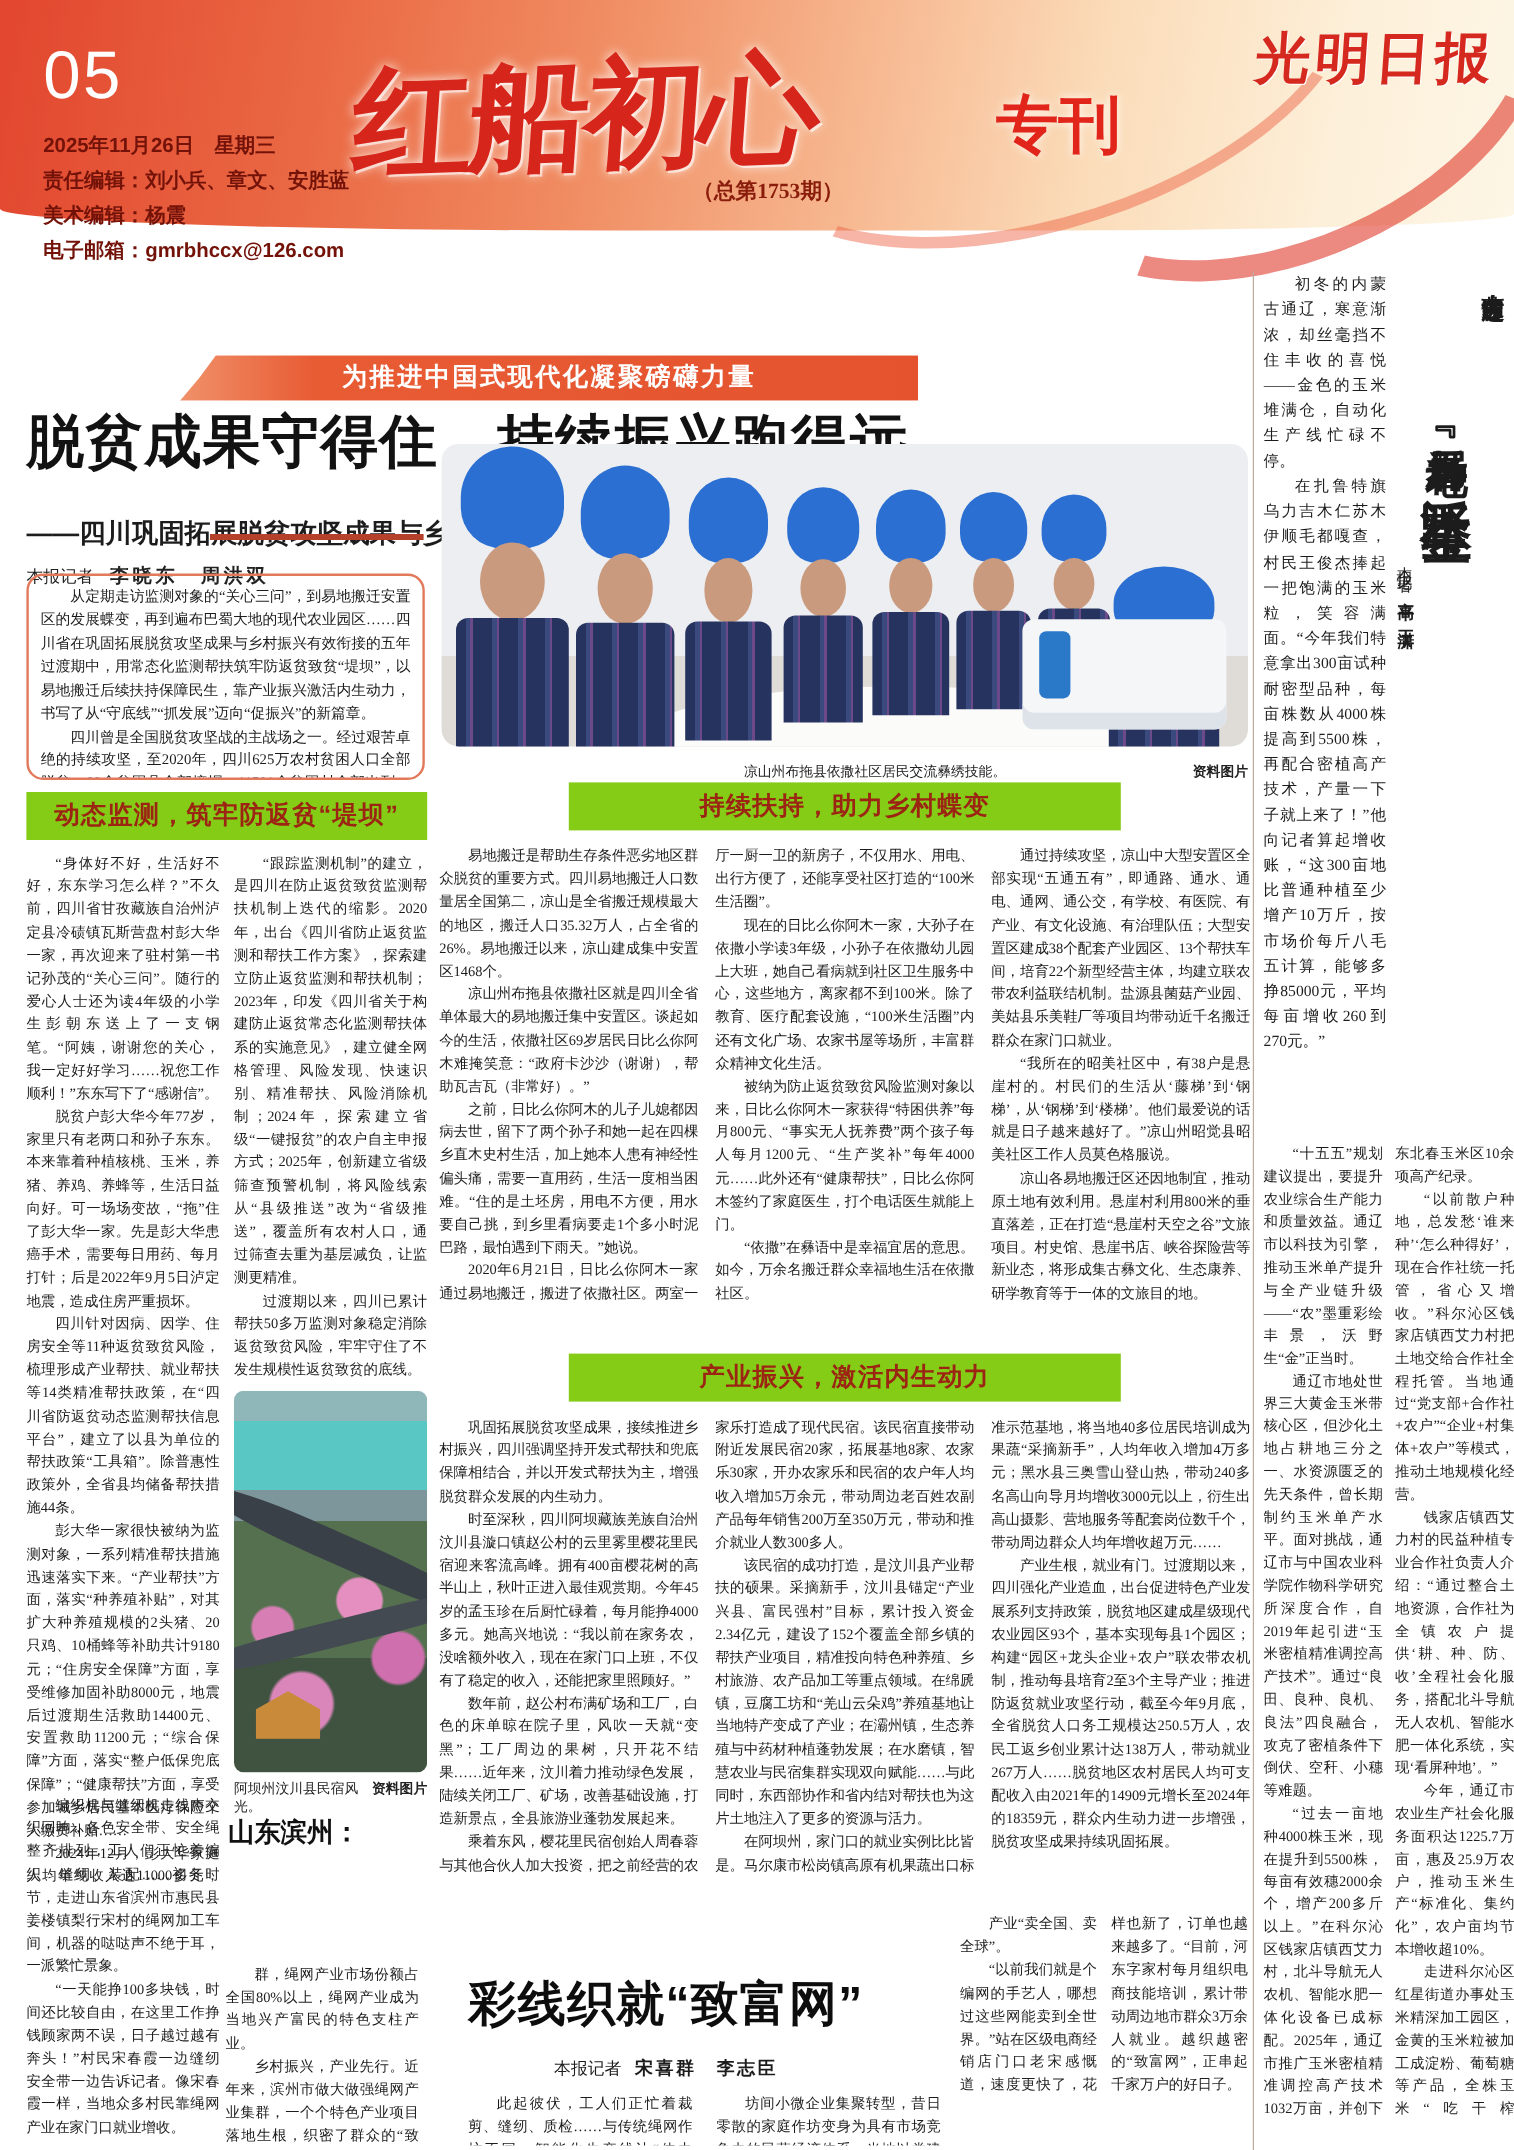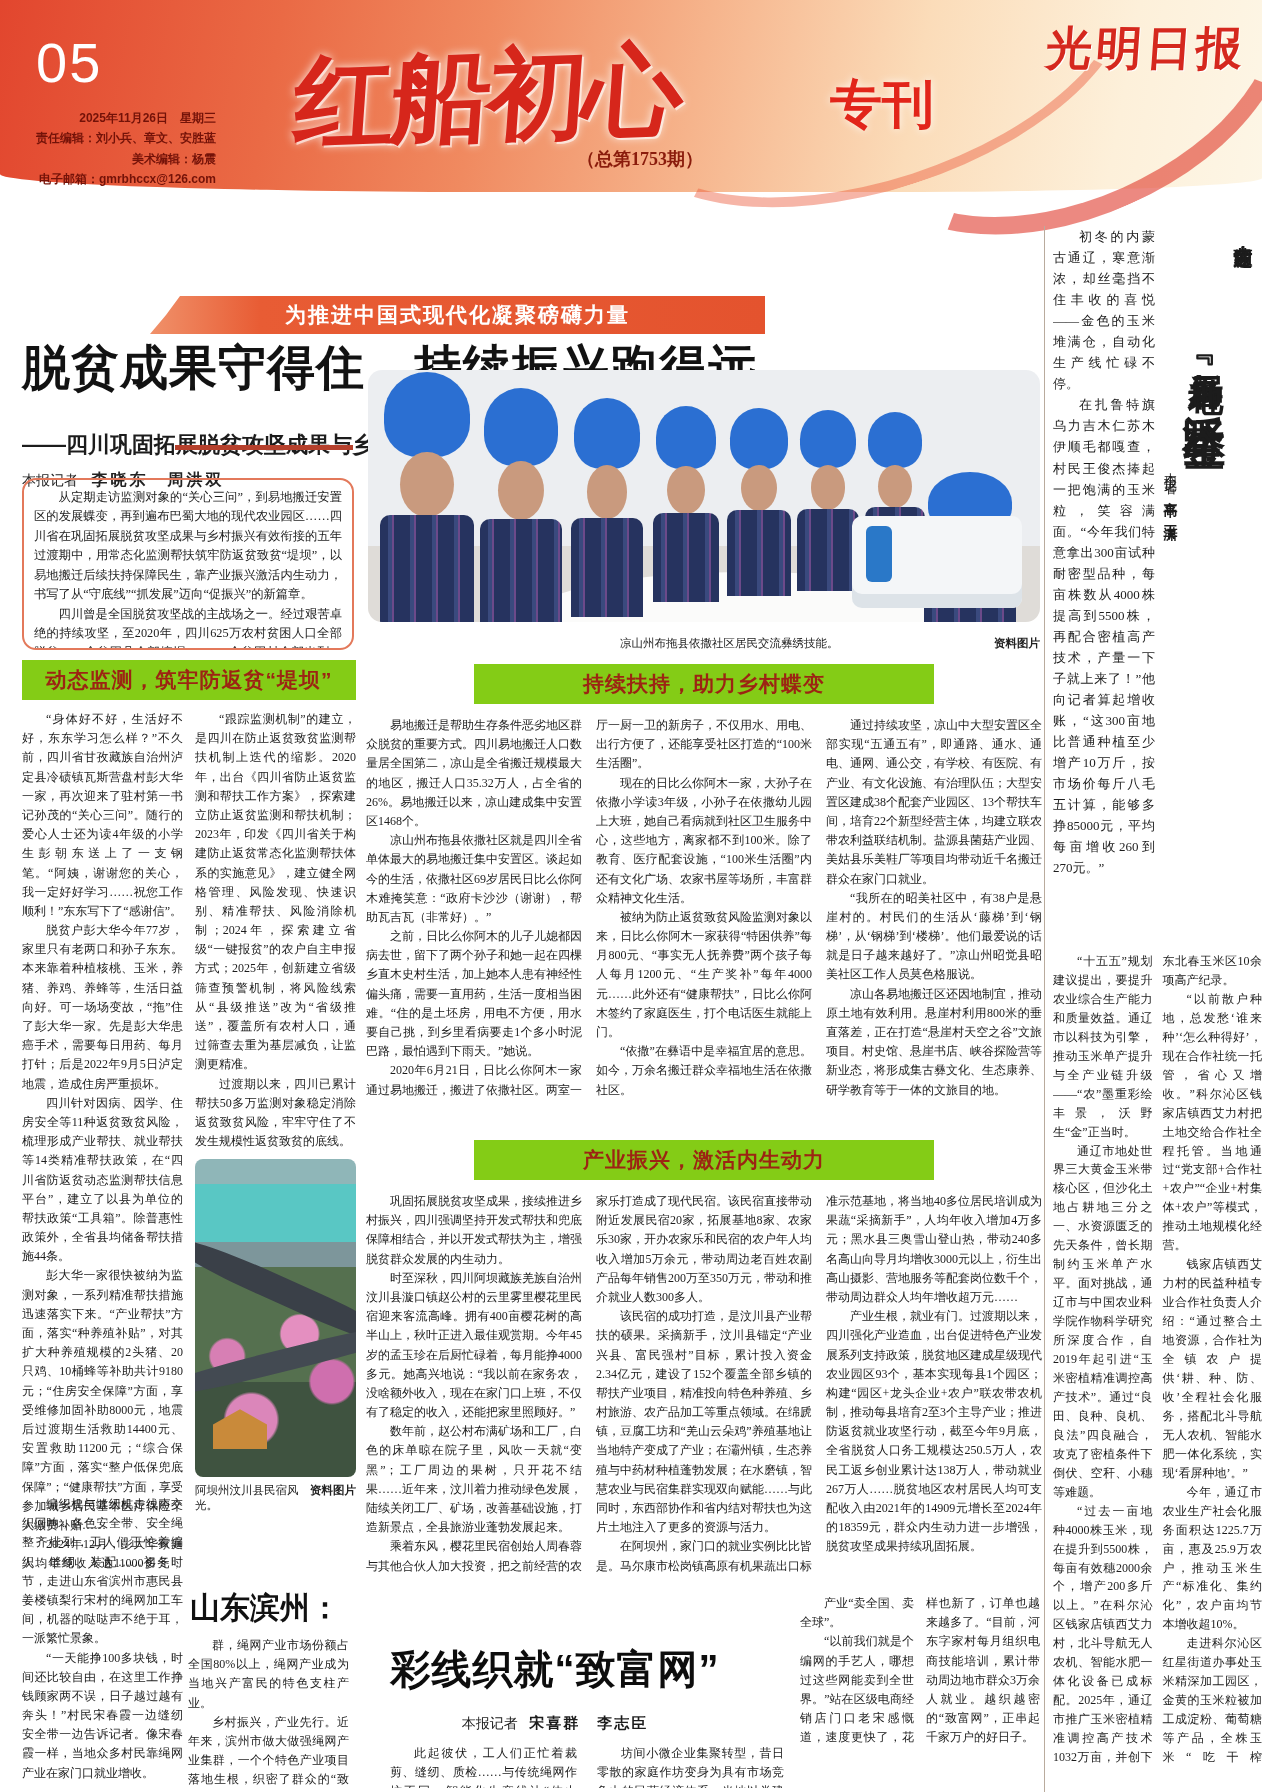--- a/index.html
+++ b/index.html
@@ -8,21 +8,21 @@
   .abs{position:absolute;}
   
   .header{left:0;top:0;width:1262px;height:192px;
     background:linear-gradient(100deg,#e2462e 0%,#ea6a45 22%,#f08a60 38%,#f6b48c 55%,#fbdcb9 72%,#fdf0da 88%,#fdf6e6 100%);
     border-bottom-left-radius:40% 18px;border-bottom-right-radius:30% 14px;}
   .swoosh{right:-40px;top:-60px;width:420px;height:240px;border:18px solid rgba(220,40,25,.55);
     border-color:transparent transparent rgba(220,40,25,.55) transparent;border-radius:50%;transform:rotate(-24deg);}
   .swoosh2{right:120px;top:-90px;width:520px;height:260px;border:10px solid rgba(235,90,60,.45);
     border-color:transparent transparent rgba(235,90,60,.45) transparent;border-radius:50%;transform:rotate(-18deg);}
   .page-num{left:36px;top:30px;font-family:"Liberation Sans",sans-serif;font-size:56px;color:#fff;font-weight:400;letter-spacing:2px;}
-  .pub-info{left:36px;top:108px;font-size:12px;font-weight:bold;color:#731208;line-height:1.7;font-family:"Liberation Sans",sans-serif;text-align:right;}
+  .pub-info{left:36px;top:108px;font-size:17px;font-weight:bold;color:#731208;line-height:1.7;font-family:"Liberation Sans",sans-serif;}
   .edition-title{left:295px;top:28px;width:520px;font-size:100px;font-weight:900;color:#d6261b;
      transform:skewX(-6deg) rotate(-2deg);letter-spacing:-4px;white-space:nowrap;
      text-shadow:0 0 10px rgba(255,255,255,.9),2px 2px 0 rgba(255,255,255,.6);}
   .edition-sub{left:830px;top:70px;font-size:52px;font-weight:900;color:#e2251a;font-family:"Liberation Sans",sans-serif;
      text-shadow:0 0 8px rgba(255,255,255,.9);}
   .issue-no{left:430px;top:147px;width:420px;text-align:center;font-size:18px;color:#8a1c0c;font-weight:bold;}
   .masthead{left:1046px;top:18px;font-size:46px;font-weight:900;color:#d5281e;letter-spacing:4px;
      transform:skewX(-4deg);text-shadow:1px 1px 0 #fff;}
   
   .banner{left:150px;top:296px;width:615px;height:38px;line-height:38px;text-align:center;
@@ -74,28 +74,28 @@
   .person .torso{width:110%;height:48%;margin:-2% -5% 0;background:
      repeating-linear-gradient(90deg,#26335f 0 8px,#3a4a7e 8px 12px,#6c4a8a 12px 14px,#26335f 14px 22px);
      border-radius:10px 10px 0 0;}
   .machine{position:absolute;right:18px;bottom:14px;width:170px;height:92px;background:#f4f6f8;border-radius:10px;
      box-shadow:inset 0 -14px 0 #dde3e8;}
   .machine:after{content:"";position:absolute;left:14px;top:10px;width:26px;height:56px;background:#2a78c8;border-radius:6px;}
   .table{position:absolute;left:170px;bottom:-30px;width:420px;height:80px;background:#fbfbfa;border-radius:50%;}
   .photo-main-caption{left:620px;top:630px;width:420px;}
   
   .sec2{left:366px;top:652px;width:676px;}
-  .secmid-header{width:460px;margin:12px auto;}
+  .secmid-header{width:460px;margin:0 auto;}
   .sec2-body{margin-top:12px;column-count:3;column-gap:14px;height:400px;overflow:hidden;}
   .sec3{left:366px;top:1128px;width:676px;}
   .sec3-body{margin-top:12px;column-count:3;column-gap:14px;height:430px;overflow:hidden;}
   
   .bt-col{overflow:hidden;}
   .bt-col1{left:22px;top:1495px;width:161px;height:292px;}
-  .bt-region{left:190px;top:1588px;font-size:30px;font-weight:900;font-family:"Liberation Sans",sans-serif;color:#111;}
+  .bt-region{left:190px;top:1512px;font-size:22px;font-weight:900;font-family:"Liberation Sans",sans-serif;color:#111;}
   .bt-col2{left:188px;top:1636px;width:161px;height:152px;}
   .bt-headline{left:330px;top:1642px;width:450px;text-align:center;font-size:40px;font-weight:900;color:#0d0d0d;
      font-family:"Liberation Sans",sans-serif;letter-spacing:1px;}
   .bt-byline{left:330px;top:1714px;width:450px;text-align:center;font-size:14px;}
   .bt-byline .names{font-weight:bold;font-size:15px;letter-spacing:2px;margin-left:8px;}
   .bt-col3{left:390px;top:1744px;width:187px;height:44px;}
   .bt-col4{left:597px;top:1744px;width:187px;height:44px;}
   .bt-col5{left:800px;top:1594px;width:240px;height:194px;column-count:2;column-gap:12px;overflow:hidden;}
   
   .right-panel{left:1044px;top:226px;width:218px;height:1566px;border-left:1px solid #b9ab9d;

